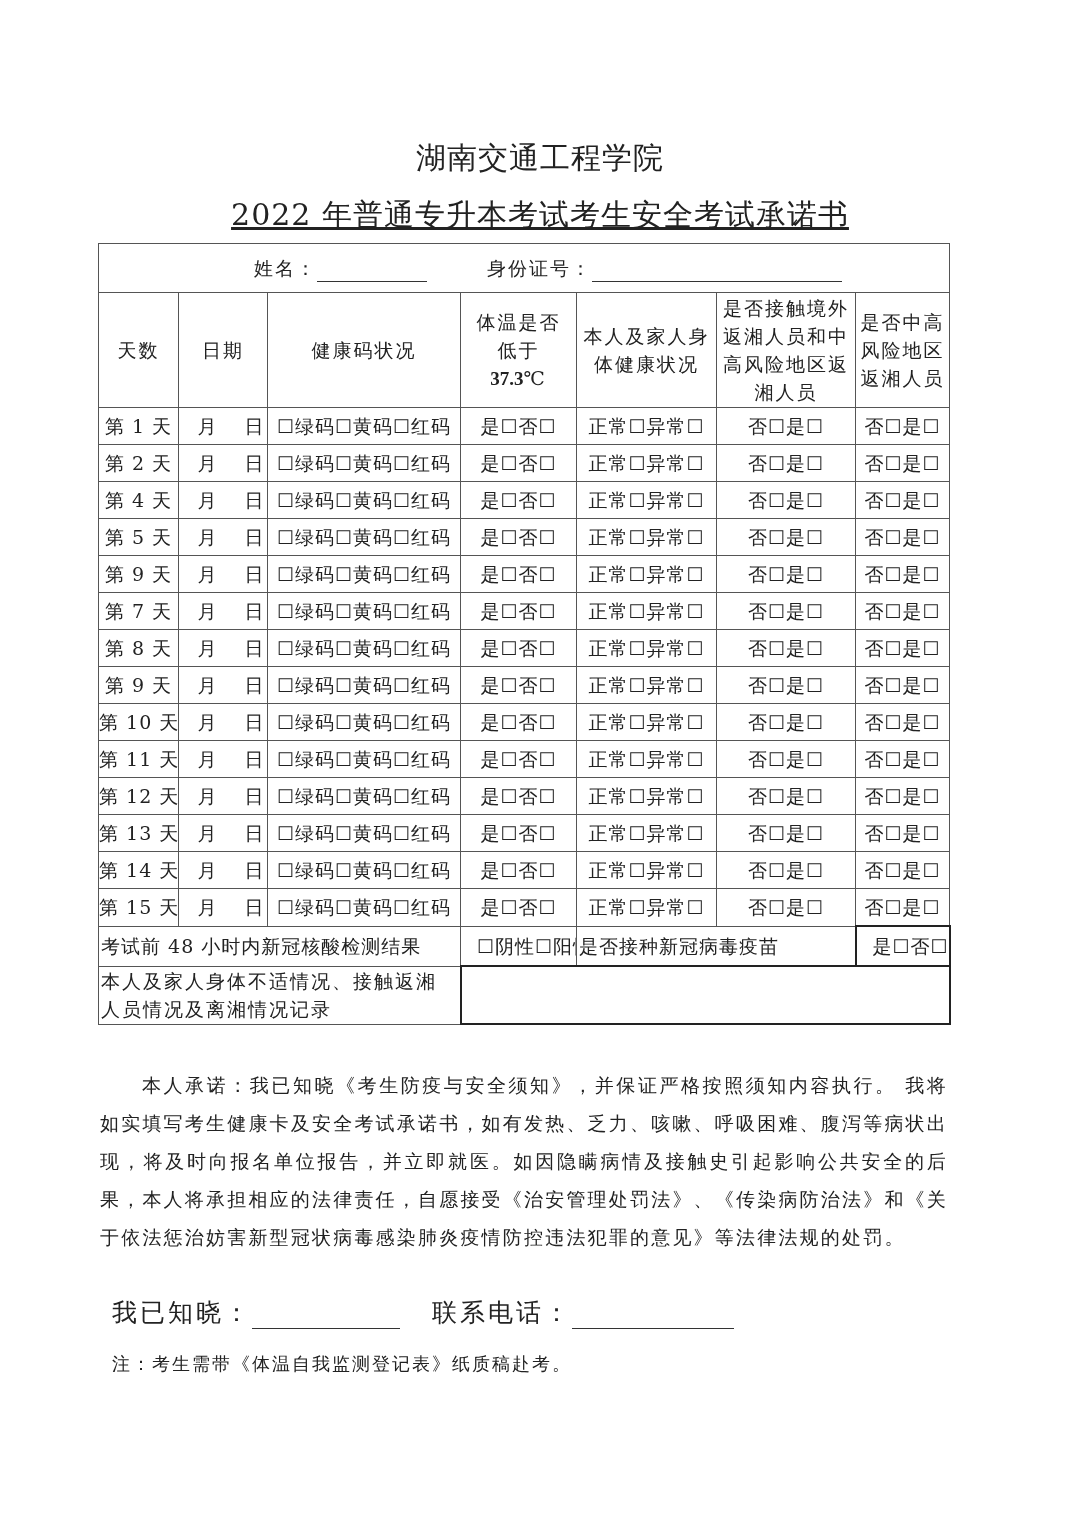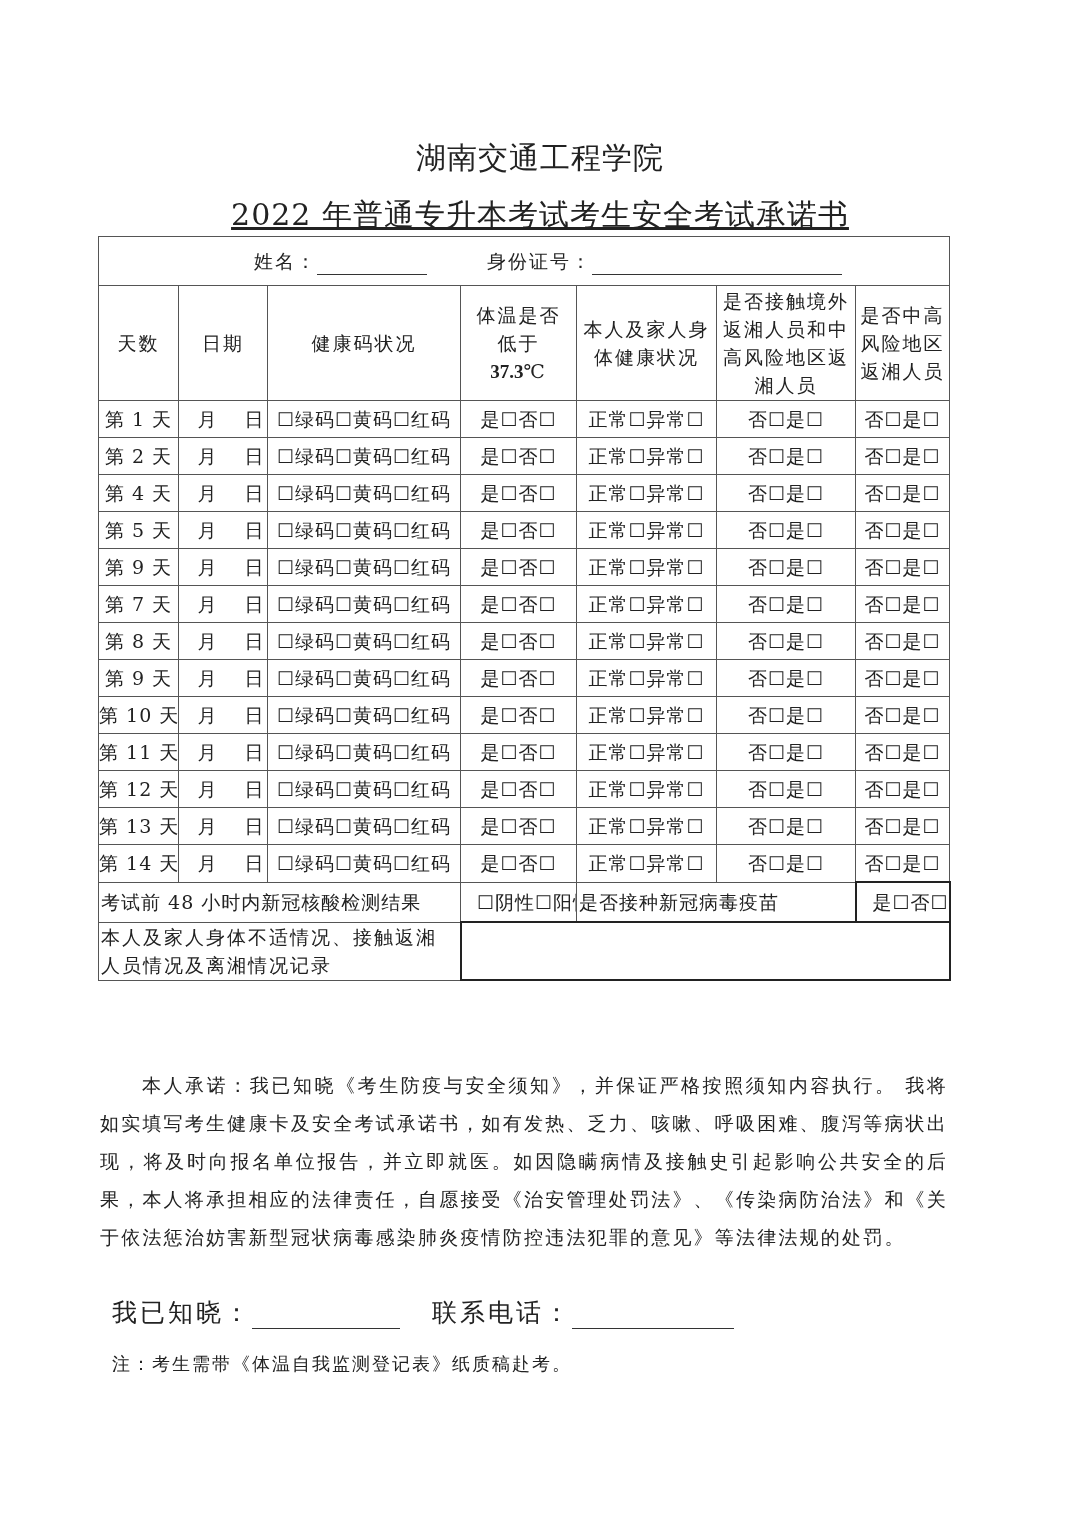--- a/index.html
+++ b/index.html
@@ -1,19 +1,19 @@
 <!DOCTYPE html>
 <html><head>
 <meta charset="utf-8">
 <style>
   html, body { margin:0; padding:0; background:#fff; }
   body { width:1080px; height:1528px; position:relative; font-family:"DejaVu Serif","Liberation Serif",serif; color:#222; overflow:hidden; }
   .title1 { position:absolute; top:138px; left:0; width:1080px; text-align:center; font-size:30px; letter-spacing:1px; }
   .title2 { position:absolute; top:195px; left:0; width:1080px; text-align:center; font-size:30px; letter-spacing:1px;text-decoration:underline; }
-  .tbl { position:absolute; left:98px; top:236px; width:851px; border-collapse:collapse; table-layout:fixed; font-size:19px; }
+  .tbl { position:absolute; left:98px; top:243px; width:851px; border-collapse:collapse; table-layout:fixed; font-size:19px; }
   .tbl td { border:1px solid #555; text-align:center; vertical-align:middle; padding:0; line-height:28px; white-space:nowrap; overflow:hidden; }
   .tbl tr.name-row td { height:48px; text-align:left; }
   .tbl tr.head-row td { height:114px; white-space:normal; letter-spacing:2px; }
   .tbl tr.day td { height:36px; }
   .name-line { padding-left:155px; font-size:19px; letter-spacing:2px; }
   .blank { display:inline-block; border-bottom:1px solid #333; vertical-align:bottom; height:20px; }
   .b37 { font-family:"Liberation Serif",serif; font-weight:bold; letter-spacing:0; }
   .tbl tr.pcr td { height:38px; text-align:left; padding-left:2px; letter-spacing:1px; }
   .tbl tr.pcr td.c { text-align:center; padding-left:16px; }
   .tbl tr.rec td { height:56px; text-align:left; white-space:normal; padding-left:2px; letter-spacing:2px; }
@@ -173,20 +173,29 @@
       </tr>
       <tr class="day">
         <td style="letter-spacing: 1px;">第 14 天</td>
         <td><span style="display:inline-block;width:34px;text-align:right">月</span><span style="display:inline-block;width:28px"></span><span>日</span></td>
         <td style="letter-spacing: 1px;">☐绿码☐黄码☐红码</td>
         <td style="letter-spacing: 1px;">是☐否☐</td>
         <td style="letter-spacing: 1px;">正常☐异常☐</td>
         <td style="letter-spacing: 1px;">否☐是☐</td>
         <td style="letter-spacing: 1px;">否☐是☐</td>
       </tr>
+      <tr class="day">
+        <td style="letter-spacing: 1px;">第 15 天</td>
+        <td><span style="display:inline-block;width:34px;text-align:right">月</span><span style="display:inline-block;width:28px"></span><span>日</span></td>
+        <td style="letter-spacing: 1px;">☐绿码☐黄码☐红码</td>
+        <td style="letter-spacing: 1px;">是☐否☐</td>
+        <td style="letter-spacing: 1px;">正常☐异常☐</td>
+        <td style="letter-spacing: 1px;">否☐是☐</td>
+        <td style="letter-spacing: 1px;">否☐是☐</td>
+      </tr>
     </tbody>
   <tbody>
       <tr class="pcr">
     <td colspan="3">考试前 48 小时内新冠核酸检测结果</td>
     <td class="c">☐阴性☐阳性</td>
     <td colspan="2" style="border-right:2px solid #222;">是否接种新冠病毒疫苗</td>
     <td class="c" style="border:2px solid #222;">是☐否☐</td>
   </tr>
   <tr class="rec">
     <td colspan="3" style="padding-right:20px;">本人及家人身体不适情况、接触返湘人员情况及离湘情况记录</td>

